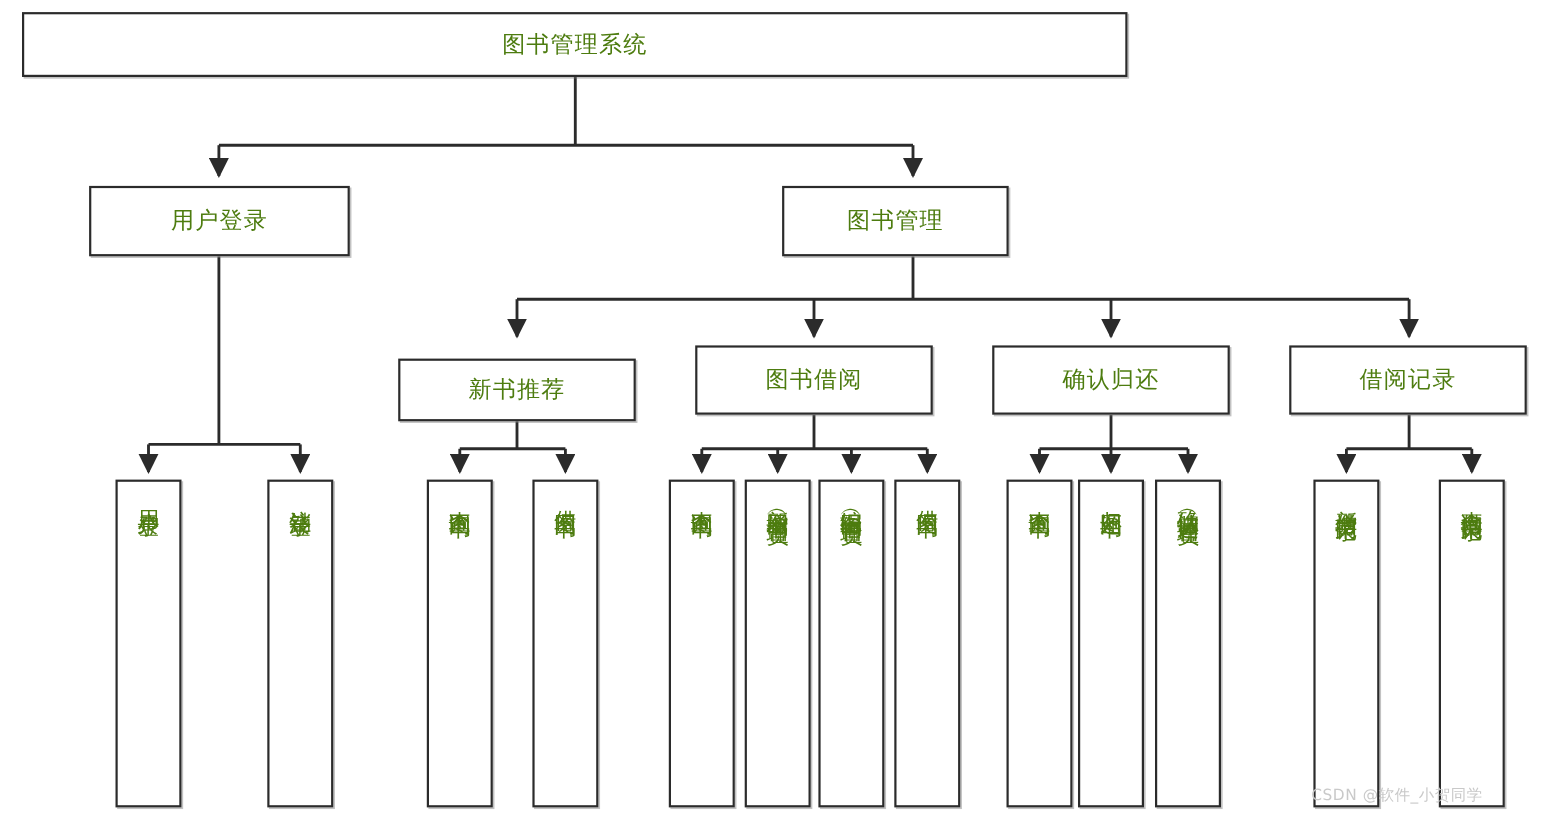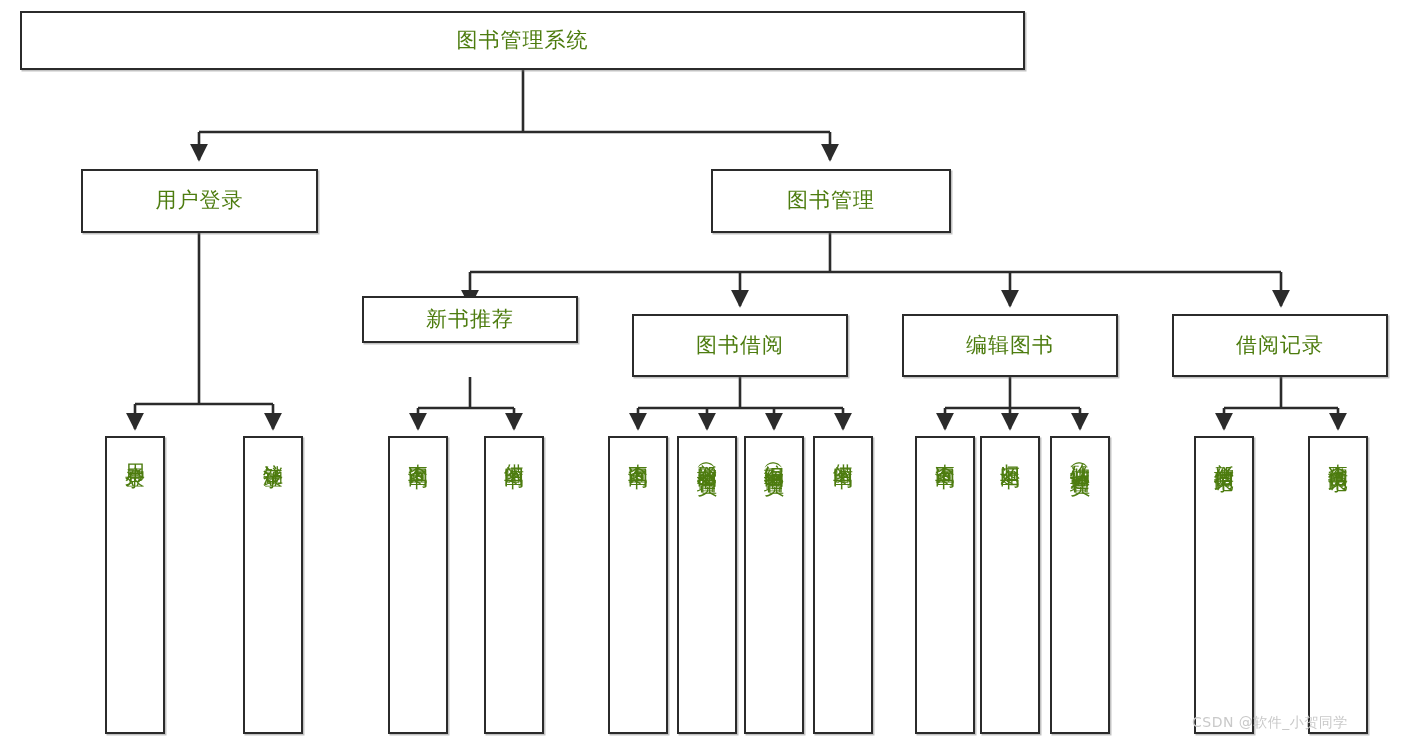--- a/index.html
+++ b/index.html
@@ -127,32 +127,32 @@
     </g>
   </svg>
 
   <div class="node" style="left:20px; top:11px; width:1005px; height:59px;">
     <span class="node-label">图书管理系统</span>
   </div>
 
   <div class="node" style="left:81px; top:169px; width:237px; height:64px;">
     <span class="node-label">用户登录</span>
   </div>
-  <div class="node" style="left:711px; top:169px; width:240px; height:64px;">
+  <div class="node" style="left:711px; top:169px; width:206px; height:64px;">
     <span class="node-label">图书管理</span>
   </div>
 
-  <div class="node" style="left:362px; top:296px; width:216px; height:47px;">
+  <div class="node" style="left:362px; top:326px; width:216px; height:57px;">
     <span class="node-label">新书推荐</span>
   </div>
   <div class="node" style="left:632px; top:314px; width:216px; height:63px;">
     <span class="node-label">图书借阅</span>
   </div>
   <div class="node" style="left:902px; top:314px; width:216px; height:63px;">
-    <span class="node-label">编辑图书</span>
+    <span class="node-label">确认归还</span>
   </div>
   <div class="node" style="left:1172px; top:314px; width:216px; height:63px;">
     <span class="node-label">借阅记录</span>
   </div>
 
   <div class="node leaf" style="left:105px; top:436px; width:60px; height:298px;">
     <span class="node-label">用户登录</span>
   </div>
   <div class="node leaf" style="left:243px; top:436px; width:60px; height:298px;">
     <span class="node-label">注销登录</span>

